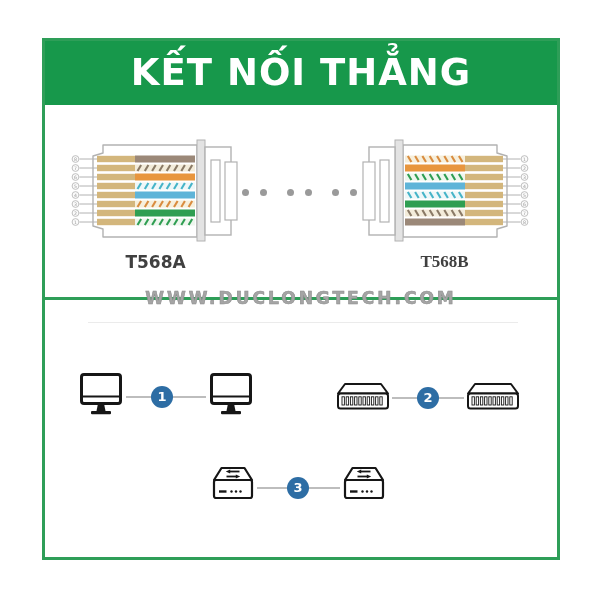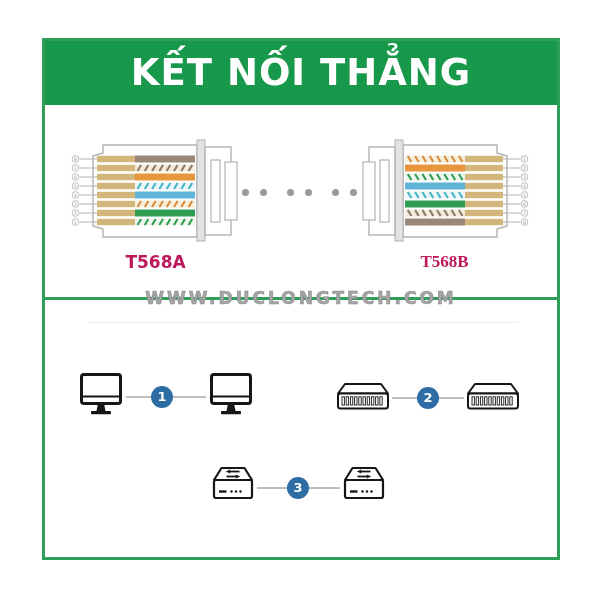--- a/index.html
+++ b/index.html
@@ -18,21 +18,21 @@
   .page-title{
     position:absolute;left:42px;top:38px;width:518px;height:67px;line-height:69px;
     text-align:center;color:#ffffff;font-size:37px;font-weight:bold;letter-spacing:1px;
     z-index:2;
   }
   .connector{position:absolute;top:138px;width:175px;height:105px;z-index:2;}
   #connector-left{left:68px;}
   #connector-right{left:357px;}
   .connector-label{
     position:absolute;top:252px;width:175px;text-align:center;
-    font-size:17px;font-weight:bold;color:#be185d;z-index:2;
+    font-size:17px;font-weight:bold;color:#404040;z-index:2;
   }
   #label-left{left:68px;}
   #label-right{left:357px;font-family:Liberation Serif, serif;}
   .dot{position:absolute;width:7px;height:7px;border-radius:50%;background:#9a9a9a;top:189px;z-index:2;}
   .divider-line{position:absolute;left:45px;top:297px;width:512px;height:3px;background:#2e9e58;z-index:3;}
   .faint-line{position:absolute;left:88px;top:322px;width:430px;height:1px;background:#ebebeb;z-index:2;}
   .watermark{
     position:absolute;left:42px;top:288px;width:518px;text-align:center;
     font-size:17px;font-weight:bold;letter-spacing:3px;color:#a5a5a5;
     -webkit-text-stroke:0.6px #8e8e8e;z-index:4;

